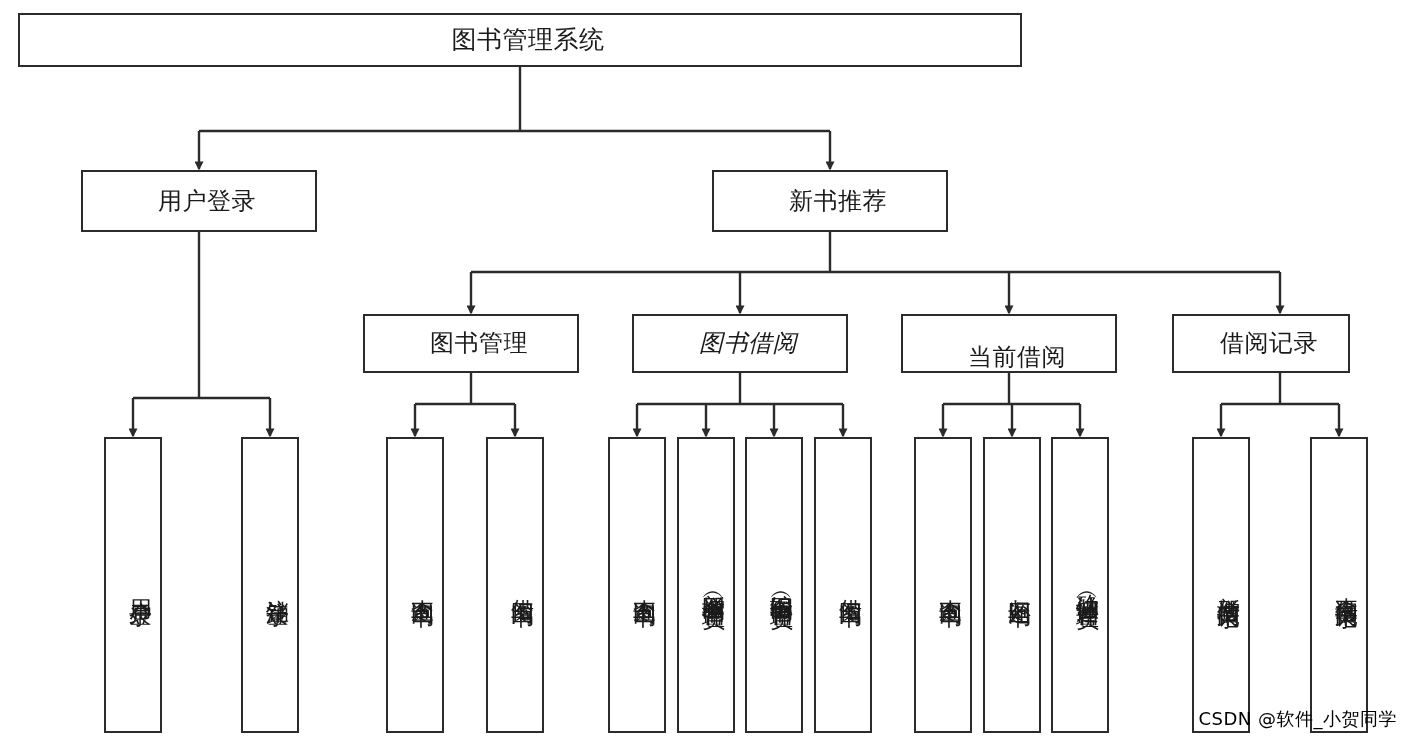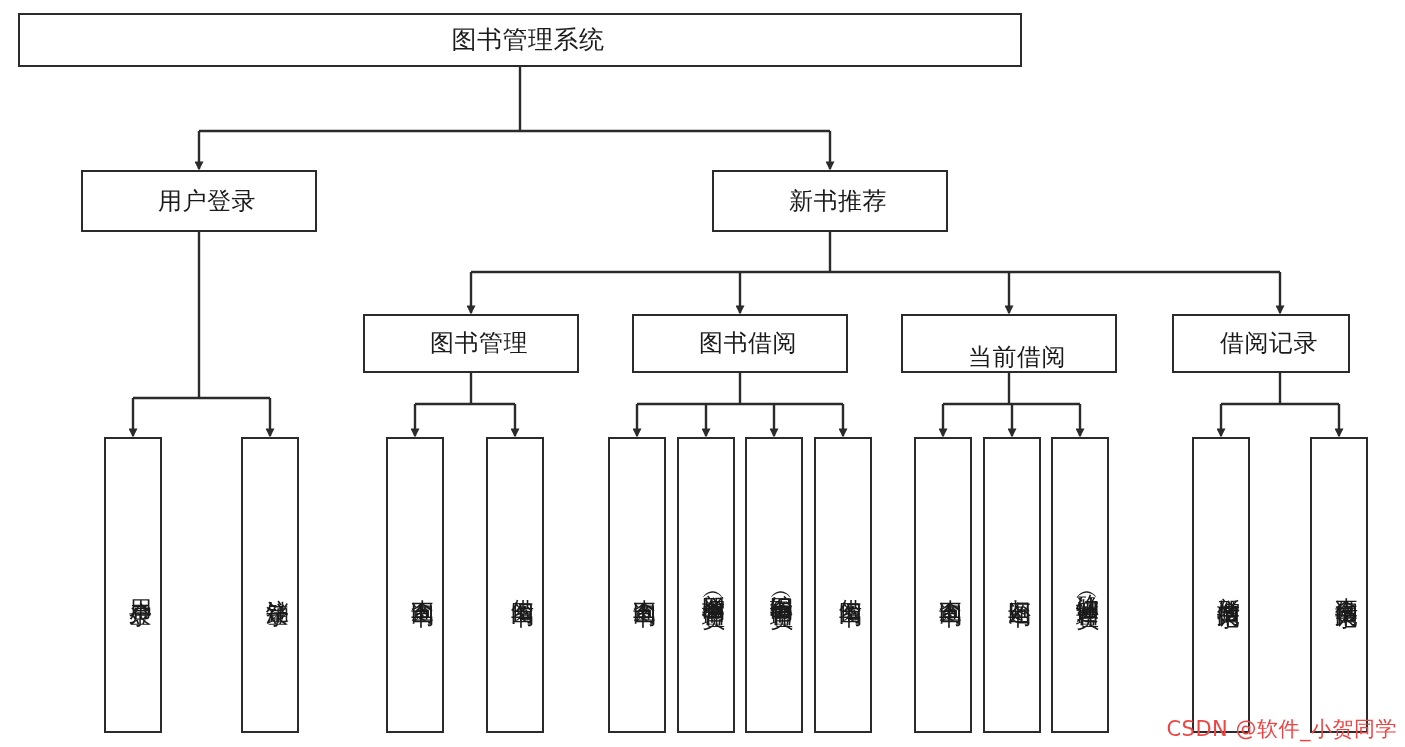--- a/index.html
+++ b/index.html
@@ -52,23 +52,23 @@
     text-orientation: upright;
     font-size: 23px;
     line-height: 1.05;
     letter-spacing: 2px;
     white-space: nowrap;
   }
   .node.root .node-label { font-size: 25px; }
   #watermark {
     position: absolute;
     right: 8px;
-    bottom: 4px;
-    font-size: 21px;
-    color: #ef4444;
+    bottom: 16px;
+    font-size: 18px;
+    color: #000000;
     white-space: nowrap;
     letter-spacing: 0.5px;
   }
 </style>
 </head>
 <body>
 
 <div id="diagram-root">
 
   <svg id="edge-layer" viewBox="0 0 1405 747" xmlns="http://www.w3.org/2000/svg">
@@ -120,21 +120,21 @@
       </div>
       <div class="node horizontal" style="left: 81px; top: 170px; width: 236px; height: 62px;">
         <span class="node-label">用户登录</span>
       </div>
       <div class="node horizontal" style="left: 712px; top: 170px; width: 236px; height: 62px;">
         <span class="node-label">新书推荐</span>
       </div>
       <div class="node horizontal" style="left: 363px; top: 314px; width: 216px; height: 59px;">
         <span class="node-label">图书管理</span>
       </div>
-      <div class="node horizontal" style="left: 632px; top: 314px; width: 216px; height: 59px;">
+      <div class="node horizontal" style="left: 632px; top: 314px; width: 216px; height: 59px; font-style: italic;">
         <span class="node-label">图书借阅</span>
       </div>
       <div class="node horizontal" style="left: 901px; top: 314px; width: 216px; height: 59px; align-items: flex-end;">
         <span class="node-label">当前借阅</span>
       </div>
       <div class="node horizontal" style="left: 1172px; top: 314px; width: 178px; height: 59px;">
         <span class="node-label">借阅记录</span>
       </div>
       <div class="node vertical" style="left: 104px; top: 437px; width: 58px; height: 296px;">
         <span class="node-label">用户登录</span>

